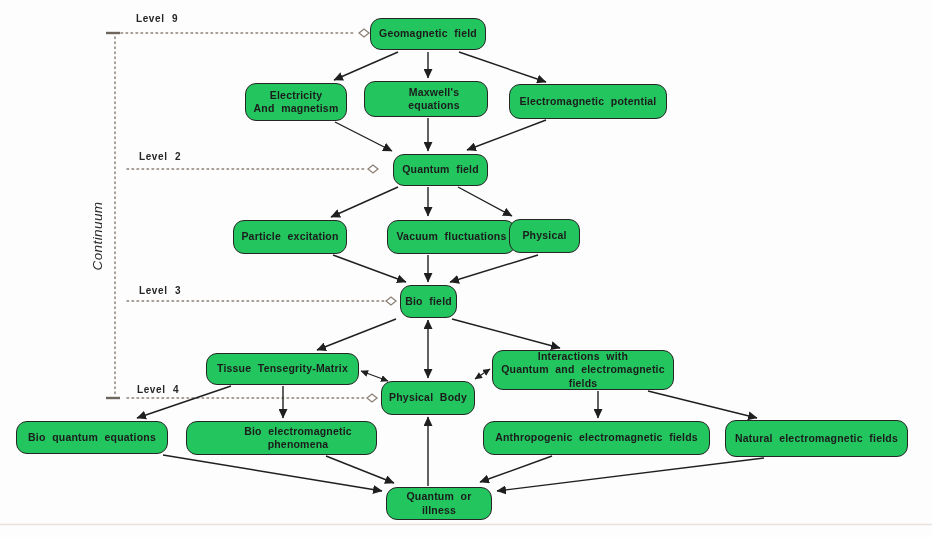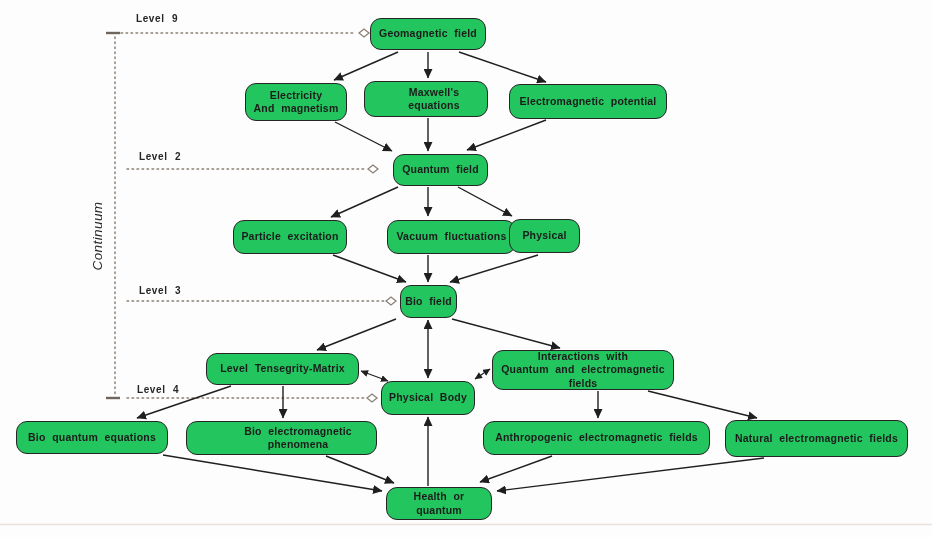--- a/index.html
+++ b/index.html
@@ -108,23 +108,23 @@
   <div class="node" style="left:370px; top:18px;  width:116px; height:32px;">Geomagnetic field</div>
   <div class="node" style="left:245px; top:83px;  width:102px; height:38px;">Electricity
 And magnetism</div>
   <div class="node" style="left:364px; top:81px;  width:124px; height:36px;padding-left:18px;">Maxwell's equations</div>
   <div class="node" style="left:509px; top:84px;  width:158px; height:35px;">Electromagnetic potential</div>
   <div class="node" style="left:381px; top:154px; width:95px;  height:32px;margin-left:12px;">Quantum field</div>
   <div class="node" style="left:233px; top:220px; width:114px; height:34px;">Particle excitation</div>
   <div class="node" style="left:363px; top:220px; width:129px; height:34px;margin-left:24px;">Vacuum fluctuations</div>
   <div class="node" style="left:509px; top:219px; width:71px;  height:34px;">Physical</div>
   <div class="node" style="left:400px; top:285px; width:57px;  height:33px;">Bio field</div>
-  <div class="node" style="left:206px; top:353px; width:153px; height:32px;">Level Tensegrity-Matrix</div>
+  <div class="node" style="left:206px; top:353px; width:153px; height:32px;">Tissue Tensegrity-Matrix</div>
   <div class="node" style="left:492px; top:350px; width:182px; height:40px;">Interactions with
 Quantum and electromagnetic fields</div>
   <div class="node" style="left:381px; top:381px; width:94px;  height:34px;">Physical Body</div>
   <div class="node" style="left:16px;  top:421px; width:152px; height:33px;">Bio quantum equations</div>
   <div class="node" style="left:186px; top:421px; width:191px; height:34px;padding-left:35px;">Bio electromagnetic phenomena</div>
   <div class="node" style="left:483px; top:421px; width:227px; height:34px;text-align:center;">Anthropogenic electromagnetic fields</div>
   <div class="node" style="left:725px; top:420px; width:183px; height:37px;">Natural electromagnetic fields</div>
-  <div class="node" style="left:386px; top:487px; width:106px; height:33px;">Health or quantum</div>
+  <div class="node" style="left:386px; top:487px; width:106px; height:33px;">Quantum or illness</div>
 
 </div>
 
 </body></html>

